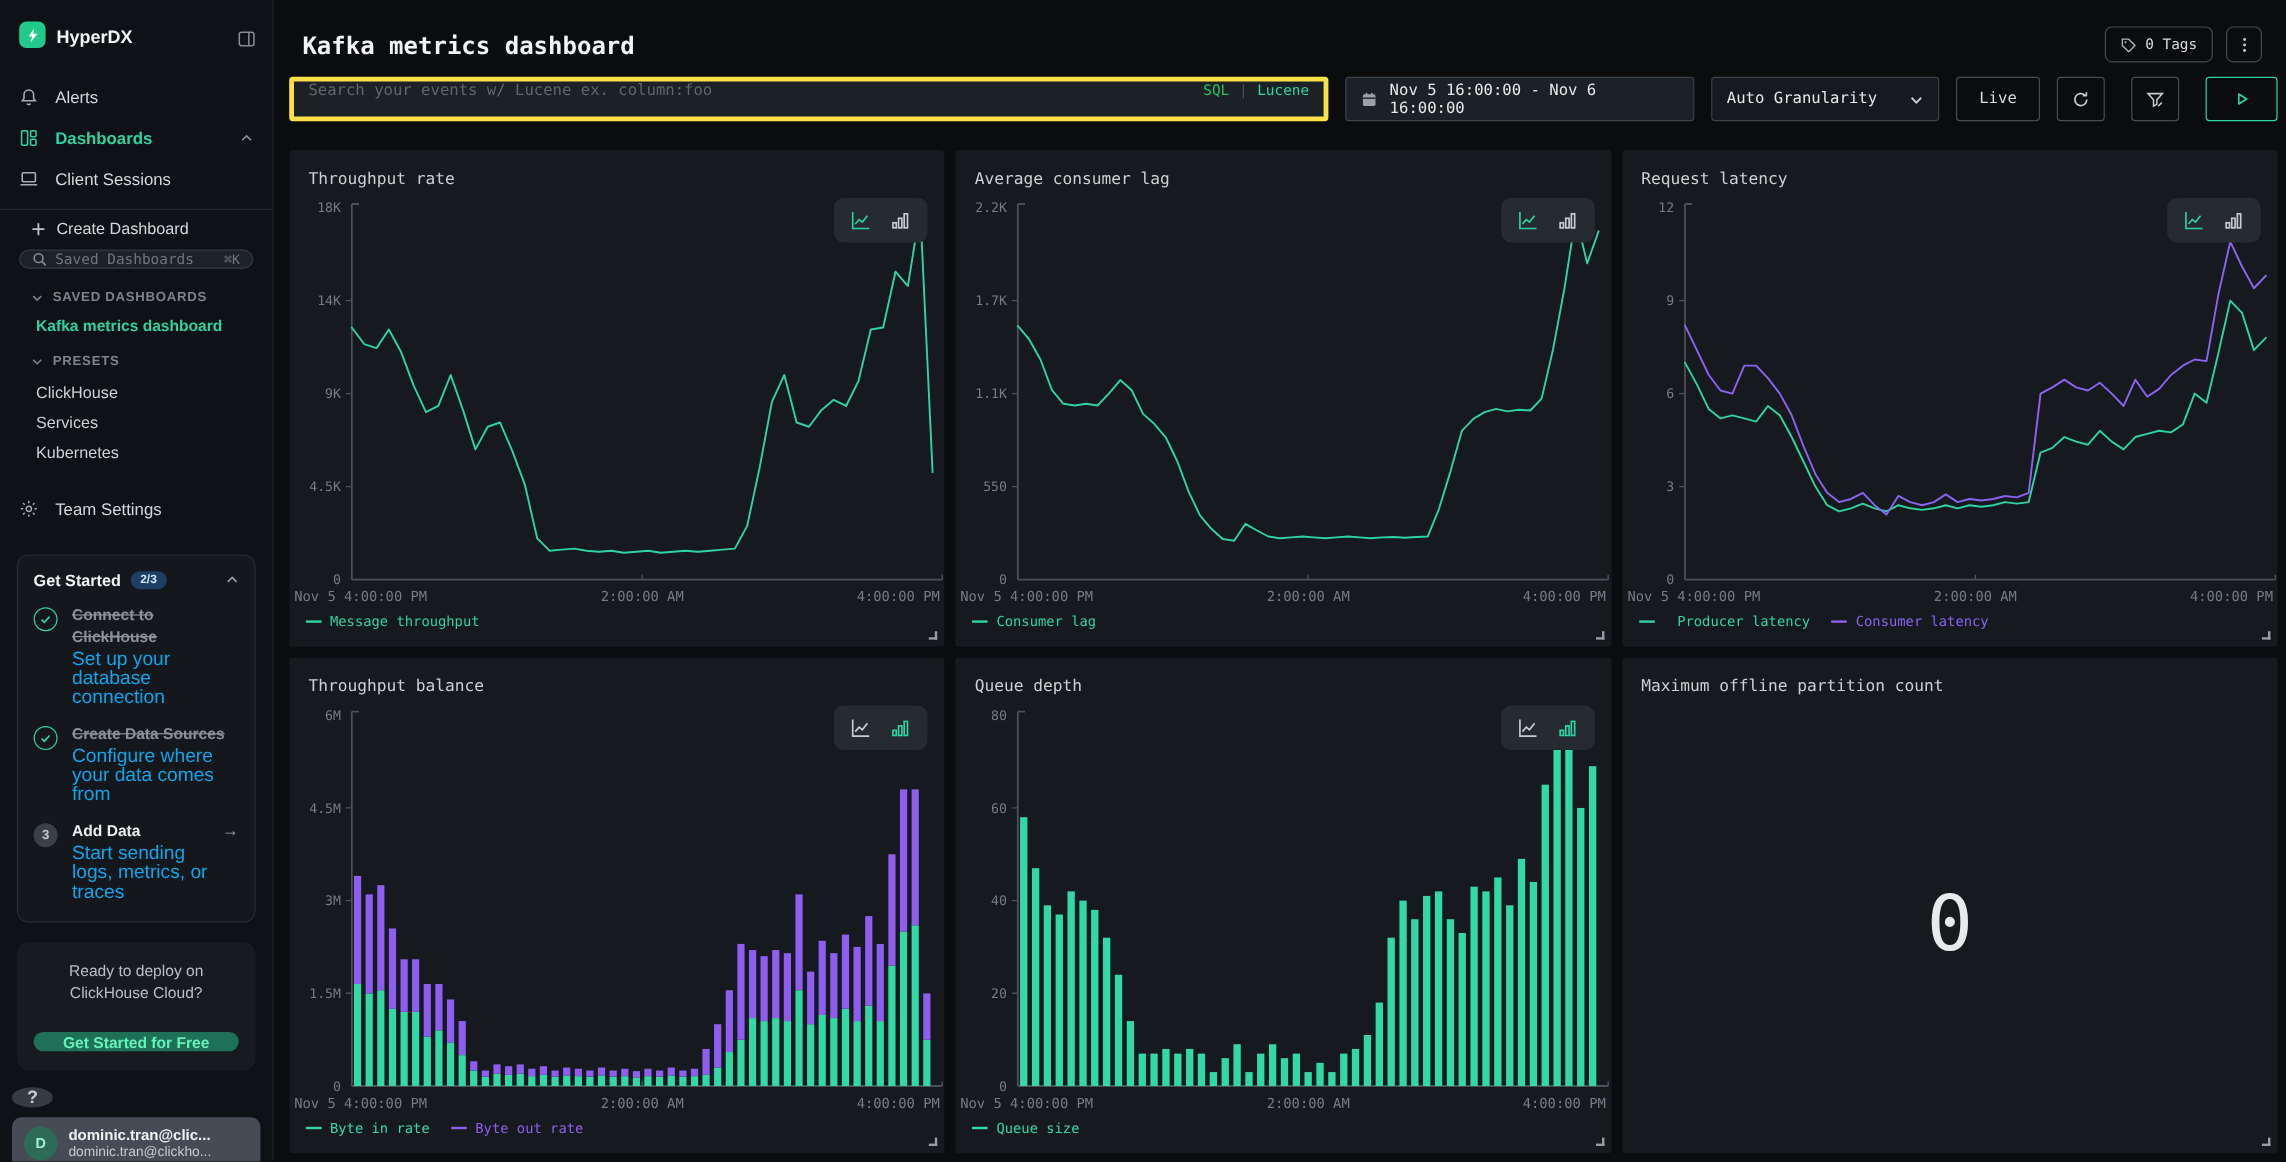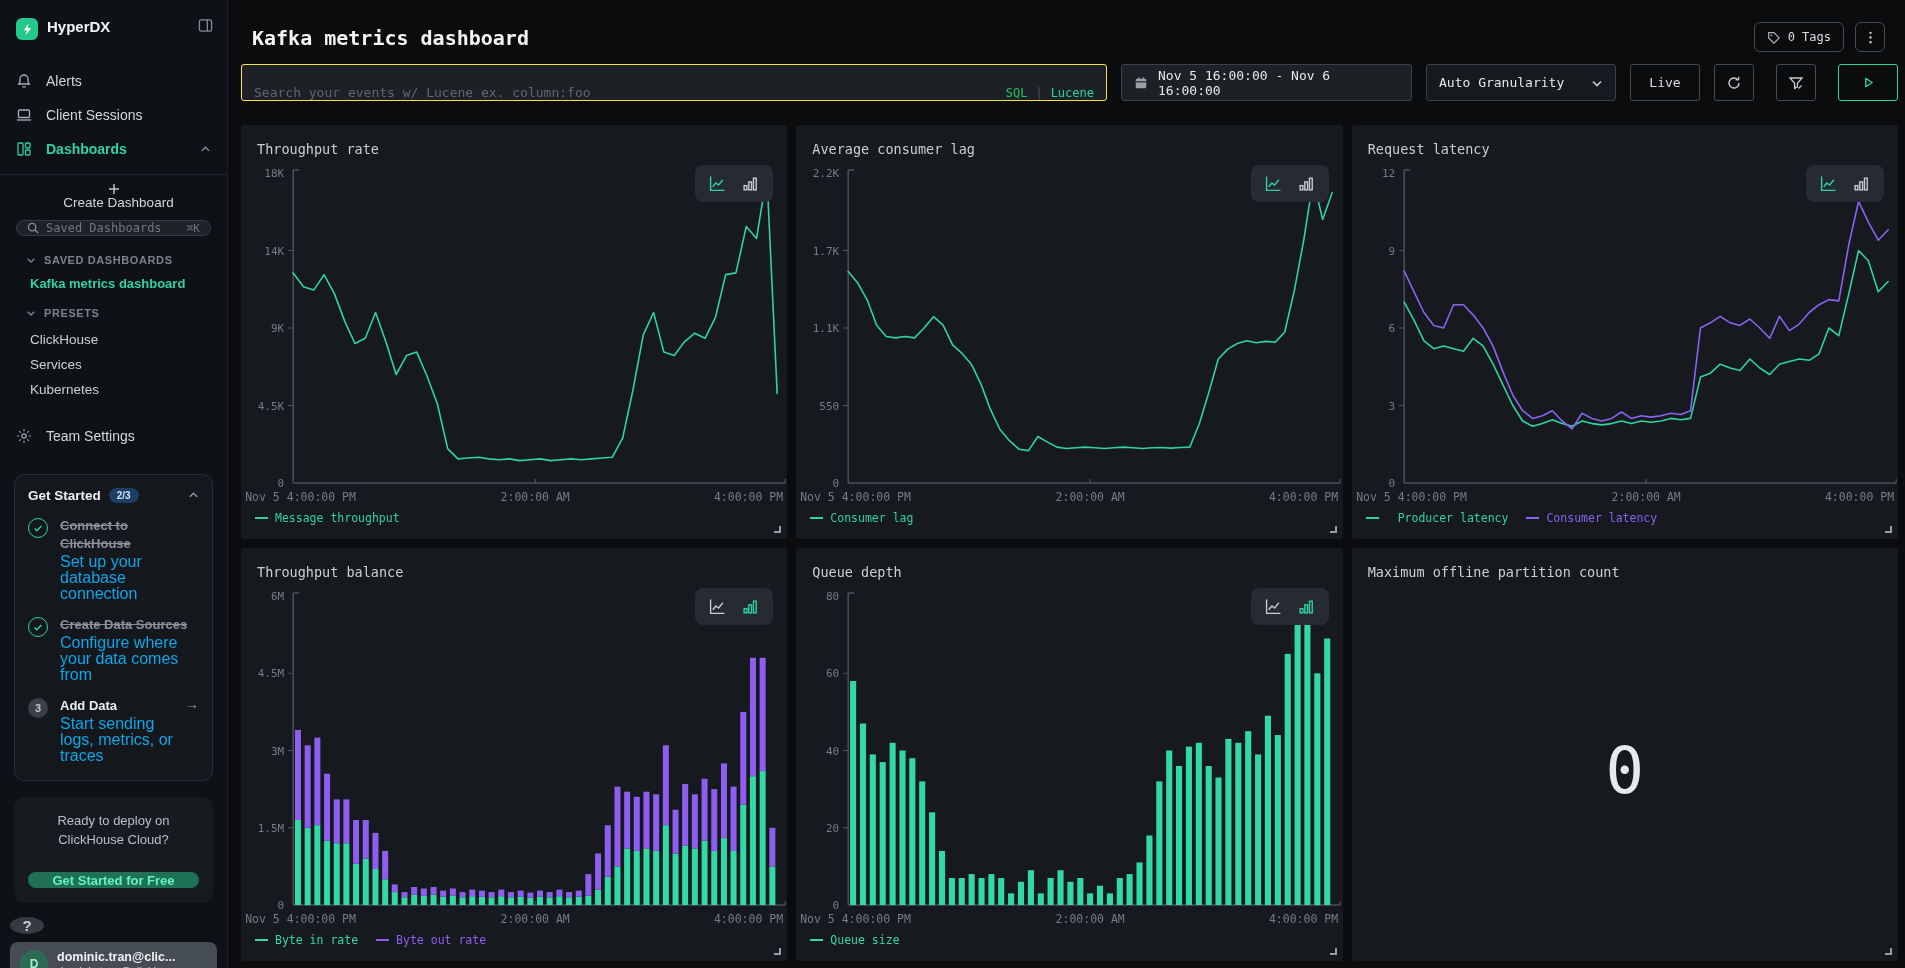--- a/index.html
+++ b/index.html
@@ -4,34 +4,34 @@
 <style>
   * { margin:0; padding:0; box-sizing:border-box; }
   html,body { width:1905px; height:968px; overflow:hidden; background:#0a0c0e;
     font-family:"Liberation Sans", sans-serif; }
   .mono { font-family:"DejaVu Sans Mono", monospace; }
   .app { display:flex; width:100%; height:100%; }
 
   
   .sidebar { width:228px; min-width:228px; height:100%; background:#0e1115;
     border-right:1px solid #1d2227; display:flex; flex-direction:column; padding:14px 0 10px; }
-  .brand-row { display:flex; align-items:flex-start; padding:4px 14px 10px 16px; }
+  .brand-row { display:flex; align-items:flex-end; padding:4px 14px 10px 16px; }
   .brand-logo { width:22px; height:22px; border-radius:6px; background:#23c98c;
     display:flex; align-items:center; justify-content:center; margin-right:9px; }
   .brand-name { color:#f2f4f5; font-weight:bold; font-size:15px; flex:1; }
   .collapse-btn { color:#848b92; display:flex; }
   .nav { margin-top:14px; }
   .nav-item { display:flex; align-items:center; height:34px; padding:0 16px; color:#d4d8db;
     font-size:14px; cursor:pointer; }
   .nav-item .nicon { width:17px; margin-right:13px; color:#a7adb3; display:flex; }
   .nav-item.active { color:#2fd3a0; font-weight:bold; }
   .nav-item.active .nicon { color:#2fd3a0; }
   .side-divider { border-top:1px solid #22272d; margin-top:8px; }
   .create-dash { display:flex; align-items:center; height:36px; margin-top:8px; padding:0 16px 0 26px;
-    color:#d4d8db; font-size:13.5px; cursor:pointer;flex-direction:column; }
+    color:#d4d8db; font-size:13.5px; cursor:pointer; }
   .create-dash .nicon { margin-right:9px; color:#c0c5ca; display:flex; }
   .side-search { display:flex; align-items:center; height:28px; margin:10px 16px 0;
     background:#1d2227; border:1px solid #343b42; border-radius:14px; padding:0 10px; cursor:text; }
   .side-search .nicon { color:#8a9197; display:flex; margin-right:7px; }
   .side-search .ph { flex:1; color:#6f767d; font-size:12px; }
   .side-search .kbd { color:#6f767d; font-size:11px; }
   .sec-head { display:flex; align-items:center; margin:18px 16px 0 26px; color:#7c838a;
     font-size:11px; font-weight:bold; letter-spacing:.6px; cursor:pointer; }
   .sec-head .nicon { margin-right:8px; display:flex; color:#7c838a; }
   .saved-item { margin:10px 16px 0 30px; color:#2fd3a0; font-size:13px; font-weight:bold; cursor:pointer; }
@@ -80,22 +80,22 @@
   .page-title { color:#f2f4f5; font-size:20px; font-weight:600; margin:26px 0 0 11px; }
   .top-right { position:absolute; top:22px; right:20px; display:flex; gap:11px; }
   .tags-btn { display:flex; align-items:center; gap:8px; height:30px; padding:0 12px;
     border:1px solid #454c53; border-radius:6px; color:#dadde0; font-size:12px; cursor:pointer;
     background:transparent; }
   .tags-btn .nicon { color:#aeb4b9; display:flex; }
   .kebab-btn { width:30px; height:30px; border:1px solid #454c53; border-radius:6px;
     display:flex; align-items:center; justify-content:center; color:#c6cacd; cursor:pointer; }
 
   .toolbar { display:flex; margin-top:14px; height:37px; gap:14px; align-items:stretch; }
-  .search-box { flex:1; display:flex; align-items:flex-end; background:#1c2126;
-    border:1px solid #fde047; border-radius:3px; padding:0 12px; cursor:text; }
+  .search-box { flex:1; display:flex; align-items:flex-start; background:#1c2126;
+    border:4px solid #fde047; border-radius:3px; padding:0 12px; cursor:text; }
   .search-ph { flex:1; color:#5f666d; font-size:13px; }
   .lang-sql { color:#22c55e; font-size:12px; cursor:pointer; }
   .lang-sep { color:#4a5056; font-size:12px; margin:0 8px; }
   .lang-lucene { color:#2fd3a0; font-size:12px; cursor:pointer; }
   .date-box { width:291px; display:flex; align-items:center; gap:10px; background:#1c2126;
     border:1px solid #3a4148; border-radius:3px; padding:0 12px; color:#e6e8ea; font-size:13px; cursor:pointer; }
   .date-box .nicon { color:#9aa1a7; display:flex; }
   .gran-box { width:190px; display:flex; align-items:center; justify-content:space-between;
     border:1px solid #3a4148; border-radius:3px; background:#16191d; padding:0 12px;
     color:#e6e8ea; font-size:13px; cursor:pointer; }
@@ -153,43 +153,43 @@
     <div class="nav">
       <div class="nav-item">
         <span class="nicon">
           <svg width="16" height="16" viewBox="0 0 16 16" fill="none" stroke="currentColor" stroke-width="1.3">
               <path d="M8 2a4 4 0 0 0-4 4v3L2.6 11h10.8L12 9V6a4 4 0 0 0-4-4z"></path>
               <path d="M6.6 13.2a1.5 1.5 0 0 0 2.8 0"></path>
             </svg>
         </span>
         <span>Alerts</span>
       </div>
-      <div class="nav-item">
-        <span class="nicon">
-          <svg width="16" height="16" viewBox="0 0 16 16" fill="none" stroke="currentColor" stroke-width="1.3">
-              <rect x="2.5" y="3" width="11" height="7.5" rx="1"></rect>
-              <path d="M1 13h14"></path>
-            </svg>
-        </span>
-        <span>Client Sessions</span>
-      </div>
       <div class="nav-item active">
         <span class="nicon">
           <svg width="16" height="16" viewBox="0 0 16 16" fill="none" stroke="currentColor" stroke-width="1.3">
               <rect x="2" y="2" width="5" height="12" rx="1"></rect>
               <rect x="9.5" y="2" width="4.5" height="5" rx="1"></rect>
               <rect x="9.5" y="9" width="4.5" height="5" rx="1"></rect>
             </svg>
         </span>
         <span>Dashboards</span>
         <span style="margin-left:auto; color:#8a9197; display:flex;">
           <svg width="11" height="11" viewBox="0 0 12 12" fill="none" stroke="currentColor" stroke-width="1.5">
               <path d="M2 7.5L6 3.5l4 4"></path>
             </svg>
         </span>
+      </div>
+      <div class="nav-item">
+        <span class="nicon">
+          <svg width="16" height="16" viewBox="0 0 16 16" fill="none" stroke="currentColor" stroke-width="1.3">
+              <rect x="2.5" y="3" width="11" height="7.5" rx="1"></rect>
+              <path d="M1 13h14"></path>
+            </svg>
+        </span>
+        <span>Client Sessions</span>
       </div>
     </div>
     <div class="side-divider"></div>
 
     <div class="create-dash">
       <span class="nicon">
         <svg width="12" height="12" viewBox="0 0 12 12" fill="none" stroke="currentColor" stroke-width="1.5">
             <path d="M6 1v10M1 6h10"></path>
           </svg>
       </span>

